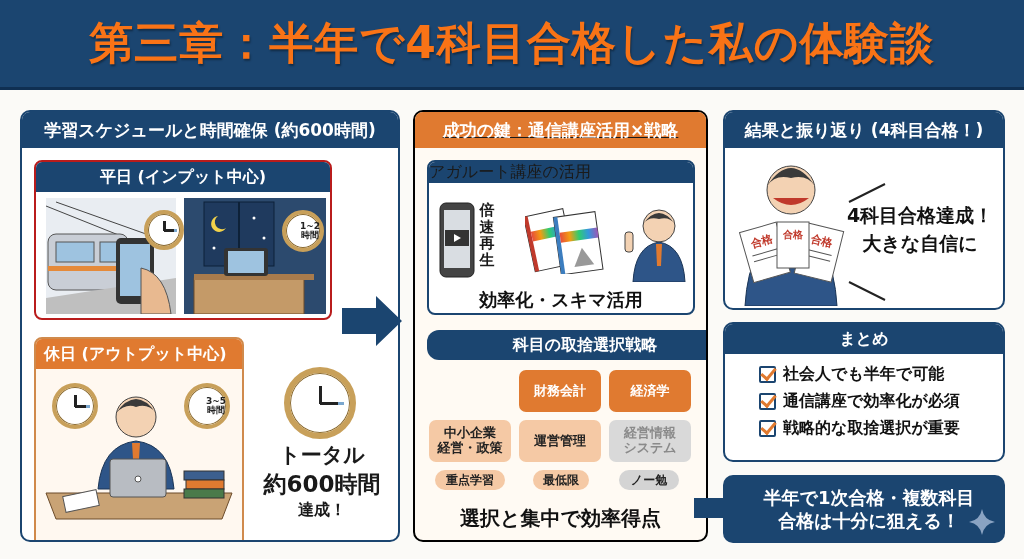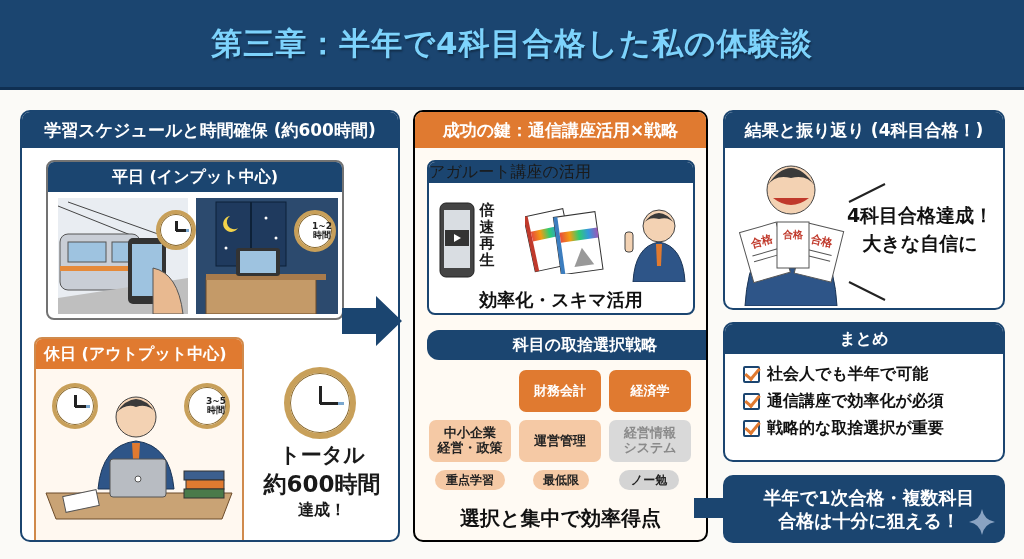--- a/index.html
+++ b/index.html
@@ -10,45 +10,45 @@
     position: relative;
     color: #1a1a1a;
   }
   .banner {
     position: absolute; left: 0; top: 0; width: 1024px; height: 90px;
     background: #1b4570;
     border-bottom: 3px solid #0f2f52;
     display: flex; align-items: center; justify-content: center;
   }
   .banner h1 {
-    color: #7dd3fc; font-size: 31px; font-weight: bold; letter-spacing: 1px;
+    color: #f97316; font-size: 44px; font-weight: bold; letter-spacing: 1px;
     text-shadow: 1px 2px 2px rgba(0,0,0,.35);
   }
   .panel {
     position: absolute; border-radius: 10px; background: #fff; overflow: hidden;
   }
   .panel .ph {
     height: 36px; display: flex; align-items: center; justify-content: center;
     color: #fff; font-weight: bold; font-size: 17px; white-space: nowrap;
   }
   .navy { border: 2px solid #1b4570; }
   .navy > .ph { background: #1b4570; }
-  .orange { border: 2px solid #000000; }
+  .orange { border: 2px solid #000000; text-decoration: underline; }
   .orange > .ph { background: #e07a30; }
 
   
   #left { left: 20px; top: 110px; width: 380px; height: 432px; }
   .sub {
     position: absolute; border-radius: 8px; overflow: hidden; background: #fff;
   }
   .sub .sh {
     height: 30px; display: flex; align-items: center; justify-content: center;
     color: #fff; font-weight: bold; font-size: 16px;
   }
-  #weekday { left: 24px; top: 48px; width: 298px; height: 160px; border: 2px solid #737373; }
+  #weekday { left: 12px; top: 48px; width: 298px; height: 160px; border: 2px solid #b91c1c; }
   #weekday .sh { background: #1b4570; }
   #holiday { left: 12px; top: 225px; width: 210px; height: 240px; border: 2px solid #d08a4c; background:#fff8f0; }
   #holiday .sh { background: #e07a30; justify-content: flex-start; padding-left: 8px; }
 
   .clock {
     position: absolute; border-radius: 50%; background: #fff;
     border: 4px solid #c8a05a; box-shadow: 0 0 0 1px #8a6a30 inset;
     display: flex; align-items: center; justify-content: flex-end;
     font-size: 9px; font-weight: bold; line-height: 1.05; text-align: center; color: #222;
   }
@@ -102,21 +102,21 @@
   }
 
   
   #result { left: 723px; top: 110px; width: 282px; height: 200px; }
   #result-msg {
     position: absolute; left: 110px; top: 90px; width: 170px; text-align: center;
     font-size: 19px; font-weight: bold; line-height: 1.45; color: #111;
   }
   #summary { left: 723px; top: 322px; width: 282px; height: 140px; }
   #summary .ph { height: 30px; font-size: 16px; }
-  .check-list { list-style: none; padding: 10px 0 0 18px; }
+  .check-list { list-style: none; padding: 10px 0 0 18px; margin-left: 16px; }
   .check-list li { display: flex; align-items: center; font-size: 16px; font-weight: bold; margin-bottom: 6px; color: #111; }
   .cb {
     width: 17px; height: 17px; border: 2px solid #1b4570; border-radius: 2px; margin-right: 7px;
     position: relative; flex: none; background: #fff;
   }
   .cb::after {
     content: ""; position: absolute; left: 3px; top: -3px; width: 6px; height: 12px;
     border-right: 3px solid #e07a30; border-bottom: 3px solid #e07a30; transform: rotate(40deg);
   }
   #conclusion {

